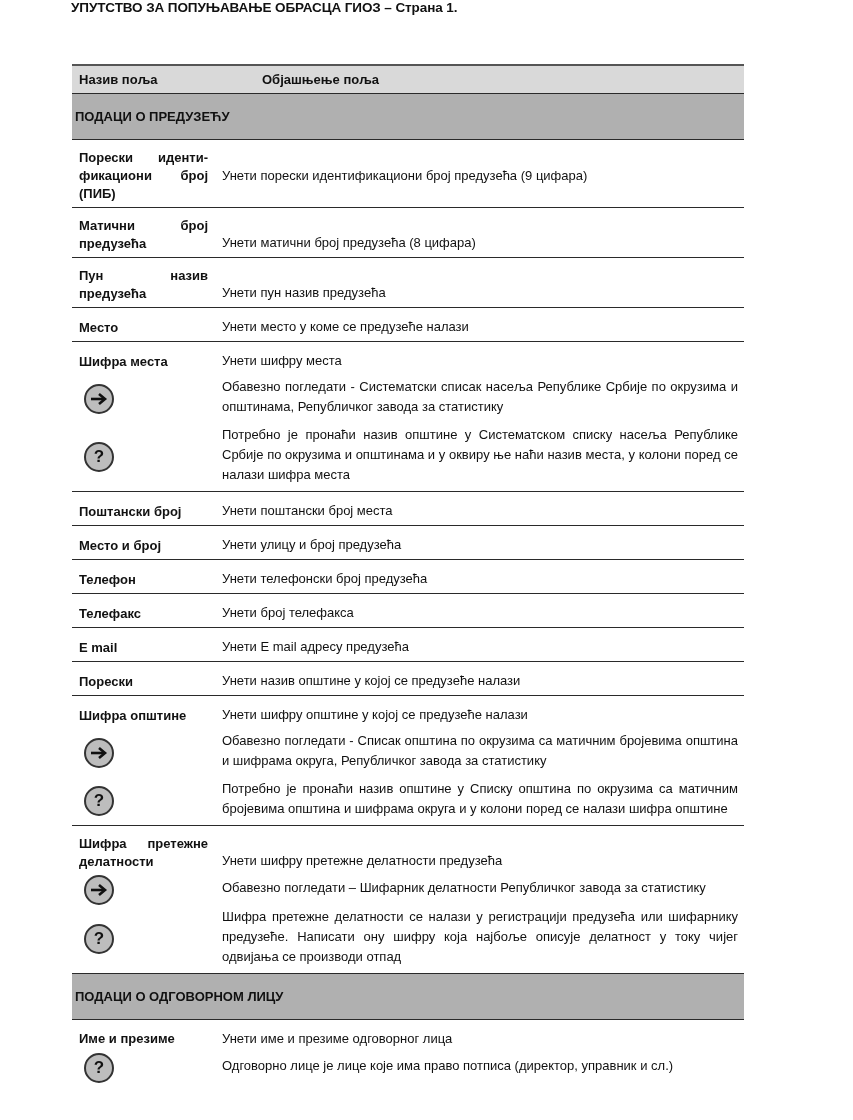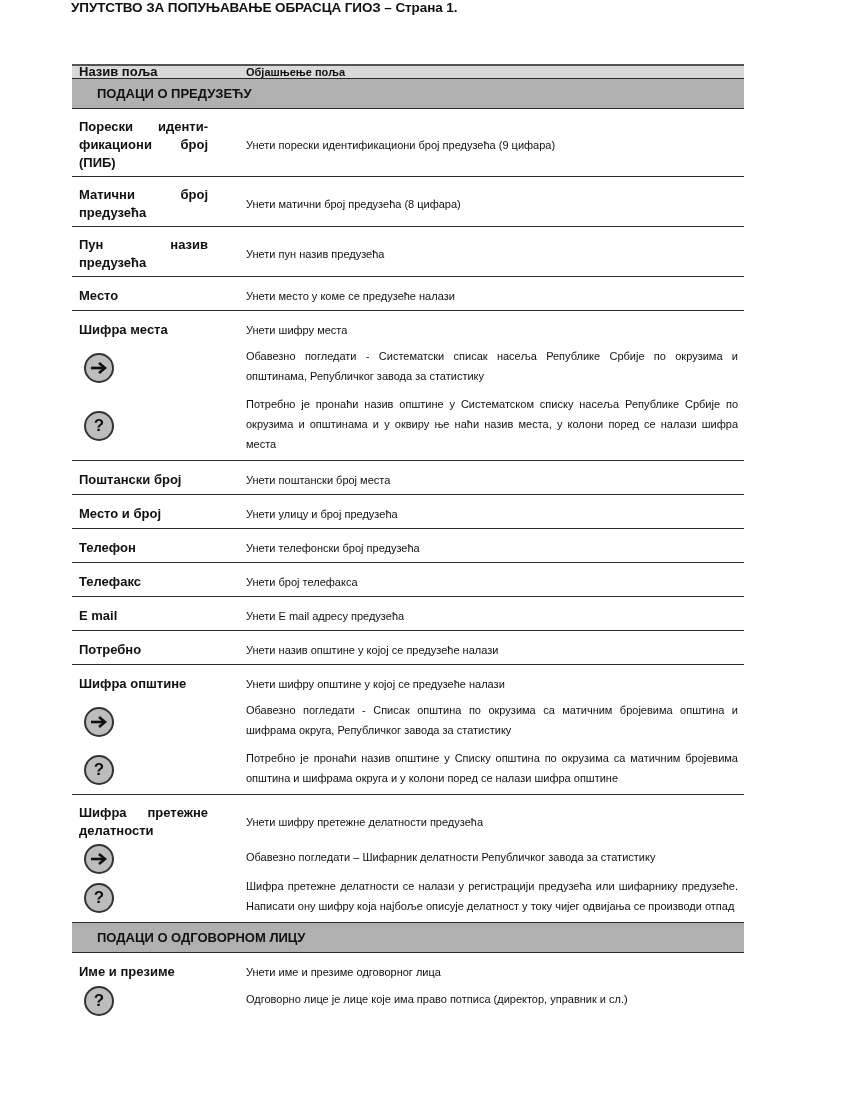--- a/index.html
+++ b/index.html
@@ -10,40 +10,39 @@
   }
   .doc-title {
     position: absolute; left: 71px; top: 0;
     font-size: 13.5px; font-weight: bold; letter-spacing: -0.1px;
   }
   .tbl {
     position: absolute; left: 72px; top: 64px; width: 672px;
     border-collapse: collapse;
   }
   .row { display: flex; width: 672px; box-sizing: border-box; }
-  .row.bt { border-top: 1.6px solid #2a2a2a; }
+  .row.bt { border-top: 1.6px solid #2a2a2a; align-items: flex-end; }
   .hdr {
-    background: #d9d9d9; border-top: 2.5px solid #555; height: 14px;
-    align-items: center; font-weight: bold; font-size: 13px;
+    background: #d9d9d9; border-top: 2.5px solid #555; height: 29px;
+    align-items: center; font-weight: bold; font-size: 13px; gap: 40px;
   }
   .hdr .c1 { padding-left: 7px; width: 144px; box-sizing: border-box; }
   .hdr .c2 { padding-left: 6px; }
   .sect {
     background: #b0b0b0; border-top: 1.6px solid #2a2a2a; border-bottom: 1.6px solid #2a2a2a;
-    height: 31px; align-items: center; font-weight: bold; font-size: 13px; padding-left: 25px;
+    height: 47px; align-items: center; font-weight: bold; font-size: 13px; padding-left: 3px;
   }
   .c1 {
     width: 144px; box-sizing: border-box; padding: 0 8px 0 7px;
     font-weight: bold; font-size: 13px; line-height: 18px;
     text-align: justify; text-align-last: left; flex: none;
   }
   .c2 {
-    flex: 1; padding-left: 6px; padding-right: 6px; font-size: 11px; line-height: 20px;
+    flex: 1; padding-left: 6px; padding-right: 6px; font-size: 13px; line-height: 20px;
     text-align: justify;
-    margin-left: 24px;
   }
   .field { align-items: center; }
   .field .c1, .field .c2 { padding-top: 9px; padding-bottom: 4px; }
   .note { align-items: center; }
   .note .c2 { padding-top: 2px; padding-bottom: 6px; }
   .icon {
     width: 30px; height: 30px; border-radius: 50%; box-sizing: border-box;
     border: 2px solid #333; background: #bdbdbd; margin-left: 12px;
     display: flex; align-items: center; justify-content: center;
     font-weight: bold; font-size: 17px; color: #111;
@@ -113,21 +112,21 @@
     </div>
     <div class="row field bt">
       <div class="c1">Телефакс</div>
       <div class="c2">Унети број телефакса</div>
     </div>
     <div class="row field bt">
       <div class="c1">E mail</div>
       <div class="c2">Унети E mail адресу предузећа</div>
     </div>
     <div class="row field bt">
-      <div class="c1">Потребно</div>
+      <div class="c1">Порески</div>
       <div class="c2">Унети назив општине у којој се предузеће налази</div>
     </div>
     <div class="row field bt">
       <div class="c1">Шифра општине</div>
       <div class="c2">Унети шифру општине у којој се предузеће налази</div>
     </div>
     <div class="row note">
       <div class="c1 icell">
         <span class="icon">
           <svg viewBox="0 0 20 14">

